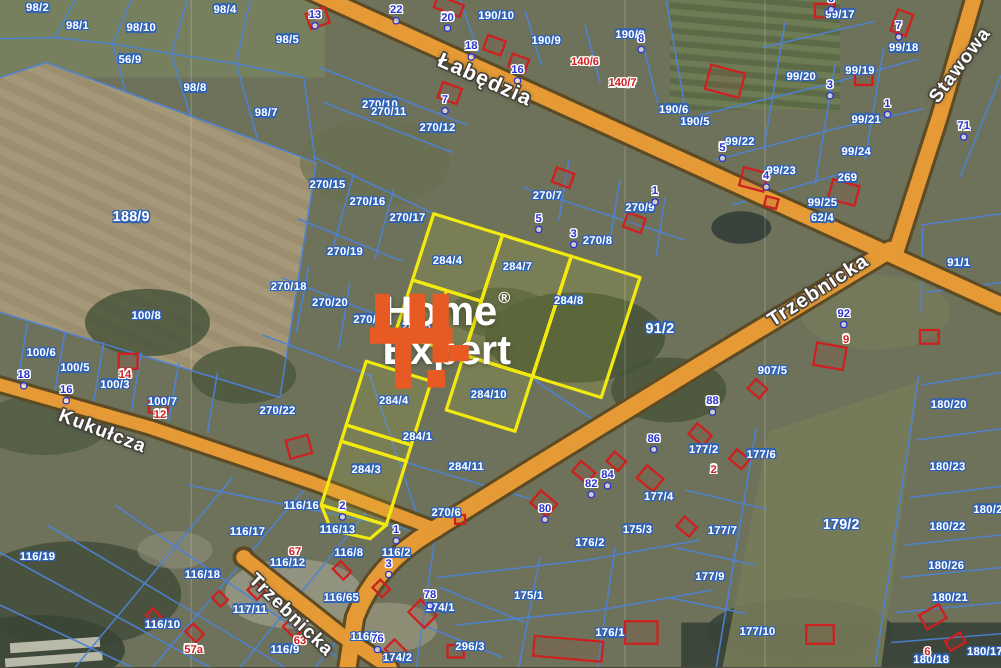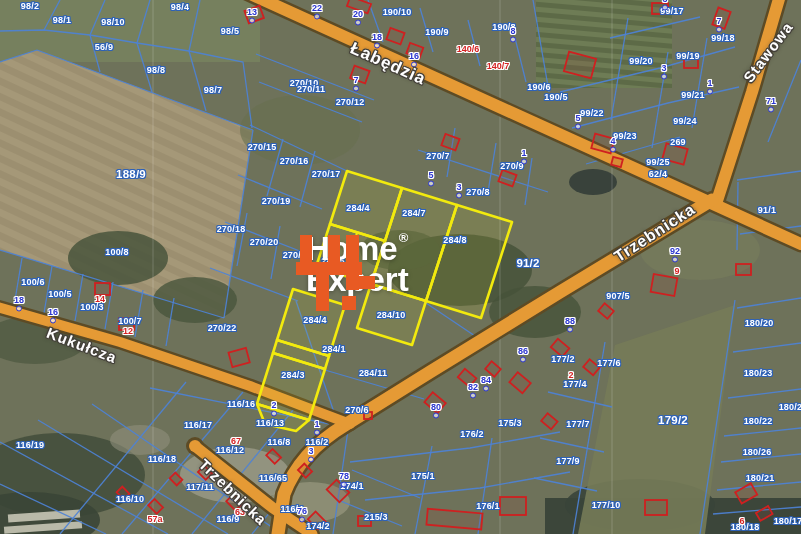--- a/index.html
+++ b/index.html
@@ -252,21 +252,21 @@
 
   <div>
       <div class="plabel" style="left: 30px; top: 6px; transform: translate(-50%, -50%);">98/2</div>
       <div class="plabel" style="left: 62px; top: 20px; transform: translate(-50%, -50%);">98/1</div>
       <div class="plabel" style="left: 113px; top: 22px; transform: translate(-50%, -50%);">98/10</div>
       <div class="plabel" style="left: 180px; top: 7px; transform: translate(-50%, -50%);">98/4</div>
       <div class="plabel" style="left: 104px; top: 47px; transform: translate(-50%, -50%);">56/9</div>
       <div class="plabel" style="left: 156px; top: 70px; transform: translate(-50%, -50%);">98/8</div>
       <div class="plabel" style="left: 213px; top: 90px; transform: translate(-50%, -50%);">98/7</div>
       <div class="plabel" style="left: 230px; top: 31px; transform: translate(-50%, -50%);">98/5</div>
-      <div class="plabel big" style="left: 105px; top: 174px; transform: translate(-50%, -50%); margin-left: 26px;">188/9</div>
+      <div class="plabel big" style="left: 105px; top: 174px; transform: translate(-50%, -50%);">188/9</div>
       <div class="plabel" style="left: 117px; top: 252px; transform: translate(-50%, -50%);">100/8</div>
       <div class="plabel" style="left: 304px; top: 71px; transform: translate(-50%, -50%); margin-top: 12px;">270/10</div>
       <div class="plabel" style="left: 311px; top: 89px; transform: translate(-50%, -50%);">270/11</div>
       <div class="plabel" style="left: 350px; top: 102px; transform: translate(-50%, -50%);">270/12</div>
       <div class="plabel" style="left: 262px; top: 147px; transform: translate(-50%, -50%);">270/15</div>
       <div class="plabel" style="left: 294px; top: 161px; transform: translate(-50%, -50%);">270/16</div>
       <div class="plabel" style="left: 326px; top: 174px; transform: translate(-50%, -50%);">270/17</div>
       <div class="plabel" style="left: 276px; top: 201px; transform: translate(-50%, -50%);">270/19</div>
       <div class="plabel" style="left: 231px; top: 229px; transform: translate(-50%, -50%);">270/18</div>
       <div class="plabel" style="left: 264px; top: 242px; transform: translate(-50%, -50%);">270/20</div>
@@ -289,21 +289,21 @@
       <div class="plabel" style="left: 625px; top: 136px; transform: translate(-50%, -50%);">99/23</div>
       <div class="plabel" style="left: 685px; top: 121px; transform: translate(-50%, -50%);">99/24</div>
       <div class="plabel" style="left: 678px; top: 142px; transform: translate(-50%, -50%);">269</div>
       <div class="plabel" style="left: 637px; top: 162px; transform: translate(-50%, -50%); padding-left: 42px;">99/25</div>
       <div class="plabel" style="left: 658px; top: 174px; transform: translate(-50%, -50%);">62/4</div>
       <div class="plabel" style="left: 767px; top: 210px; transform: translate(-50%, -50%);">91/1</div>
       <div class="plabel big" style="left: 528px; top: 263px; transform: translate(-50%, -50%);">91/2</div>
       <div class="plabel" style="left: 618px; top: 296px; transform: translate(-50%, -50%);">907/5</div>
       <div class="plabel" style="left: 563px; top: 359px; transform: translate(-50%, -50%);">177/2</div>
       <div class="plabel" style="left: 609px; top: 363px; transform: translate(-50%, -50%);">177/6</div>
-      <div class="plabel" style="left: 527px; top: 384px; transform: translate(-50%, -50%); margin-left: 48px;">177/4</div>
+      <div class="plabel" style="left: 527px; top: 397px; transform: translate(-50%, -50%);">177/4</div>
       <div class="plabel" style="left: 578px; top: 424px; transform: translate(-50%, -50%);">177/7</div>
       <div class="plabel" style="left: 568px; top: 461px; transform: translate(-50%, -50%);">177/9</div>
       <div class="plabel" style="left: 606px; top: 505px; transform: translate(-50%, -50%);">177/10</div>
       <div class="plabel big" style="left: 673px; top: 420px; transform: translate(-50%, -50%);">179/2</div>
       <div class="plabel" style="left: 759px; top: 323px; transform: translate(-50%, -50%);">180/20</div>
       <div class="plabel" style="left: 758px; top: 373px; transform: translate(-50%, -50%);">180/23</div>
       <div class="plabel" style="left: 793px; top: 407px; transform: translate(-50%, -50%);">180/24</div>
       <div class="plabel" style="left: 758px; top: 421px; transform: translate(-50%, -50%);">180/22</div>
       <div class="plabel" style="left: 757px; top: 452px; transform: translate(-50%, -50%);">180/26</div>
       <div class="plabel" style="left: 760px; top: 478px; transform: translate(-50%, -50%);">180/21</div>
@@ -330,21 +330,21 @@
       <div class="plabel" style="left: 279px; top: 442px; transform: translate(-50%, -50%);">116/8</div>
       <div class="plabel" style="left: 317px; top: 442px; transform: translate(-50%, -50%);">116/2</div>
       <div class="plabel" style="left: 292px; top: 462px; transform: translate(-50%, -50%); margin-top: 47px;">116/4</div>
       <div class="plabel" style="left: 162px; top: 459px; transform: translate(-50%, -50%);">116/18</div>
       <div class="plabel" style="left: 273px; top: 478px; transform: translate(-50%, -50%);">116/65</div>
       <div class="plabel" style="left: 200px; top: 487px; transform: translate(-50%, -50%);">117/11</div>
       <div class="plabel" style="left: 130px; top: 499px; transform: translate(-50%, -50%);">116/10</div>
       <div class="plabel" style="left: 228px; top: 519px; transform: translate(-50%, -50%);">116/9</div>
       <div class="plabel" style="left: 30px; top: 445px; transform: translate(-50%, -50%);">116/19</div>
       <div class="plabel" style="left: 352px; top: 486px; transform: translate(-50%, -50%);">174/1</div>
-      <div class="plabel" style="left: 376px; top: 517px; transform: translate(-50%, -50%);">215/3</div>
+      <div class="plabel" style="left: 376px; top: 517px; transform: translate(-50%, -50%);">296/3</div>
       <div class="plabel" style="left: 318px; top: 526px; transform: translate(-50%, -50%);">174/2</div>
       <div class="plabel" style="left: 510px; top: 423px; transform: translate(-50%, -50%);">175/3</div>
       <div class="plabel" style="left: 472px; top: 434px; transform: translate(-50%, -50%);">176/2</div>
       <div class="plabel" style="left: 423px; top: 476px; transform: translate(-50%, -50%);">175/1</div>
       <div class="plabel" style="left: 488px; top: 506px; transform: translate(-50%, -50%);">176/1</div>
     </div>
   <div>
       <div class="hlabel" style="left: 317px; top: 11px; transform: translate(-50%, -50%);">22<span class="adot"></span></div>
       <div class="hlabel" style="left: 358px; top: 17px; transform: translate(-50%, -50%);">20<span class="adot"></span></div>
       <div class="hlabel" style="left: 377px; top: 40px; transform: translate(-50%, -50%);">18<span class="adot"></span></div>

